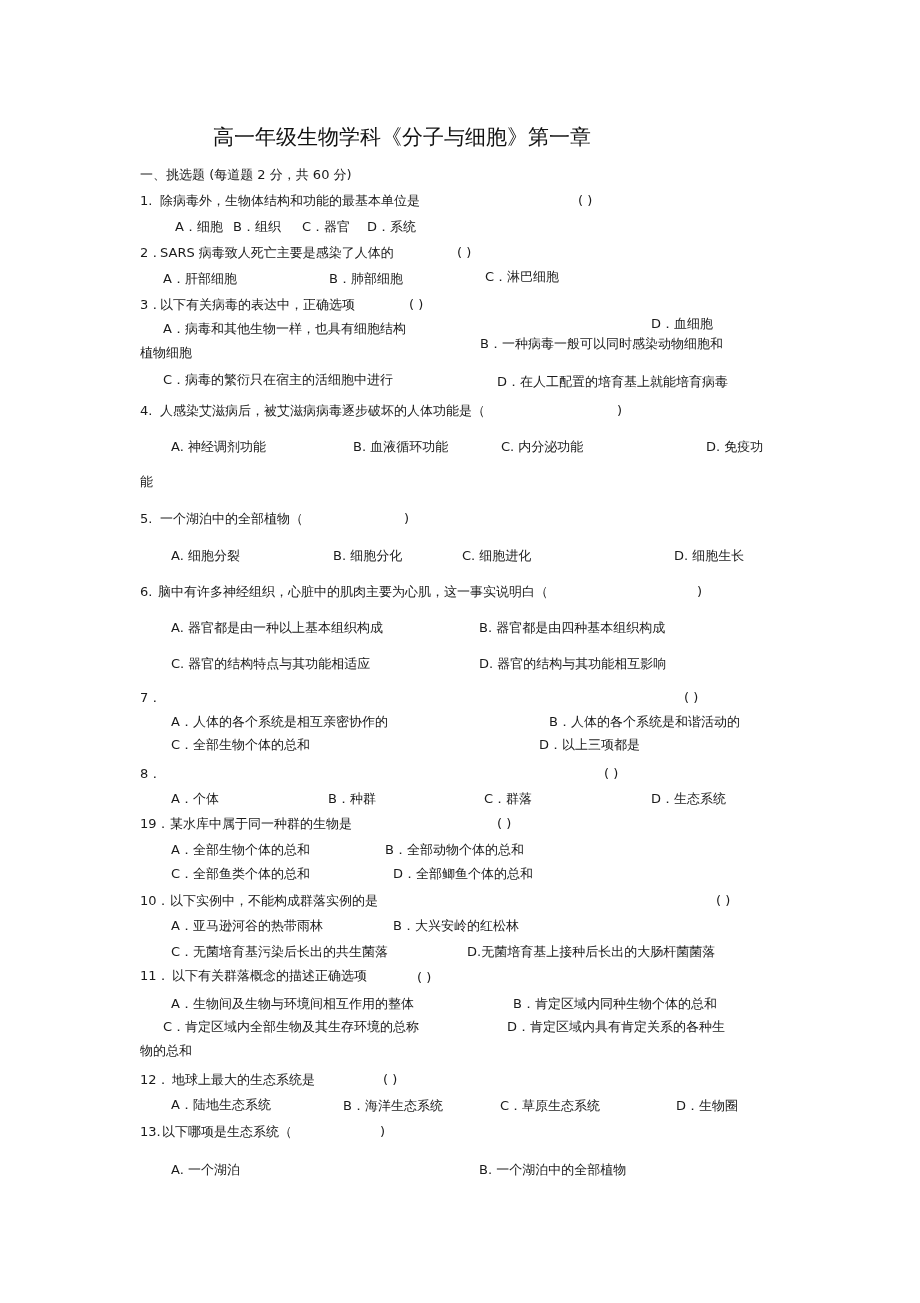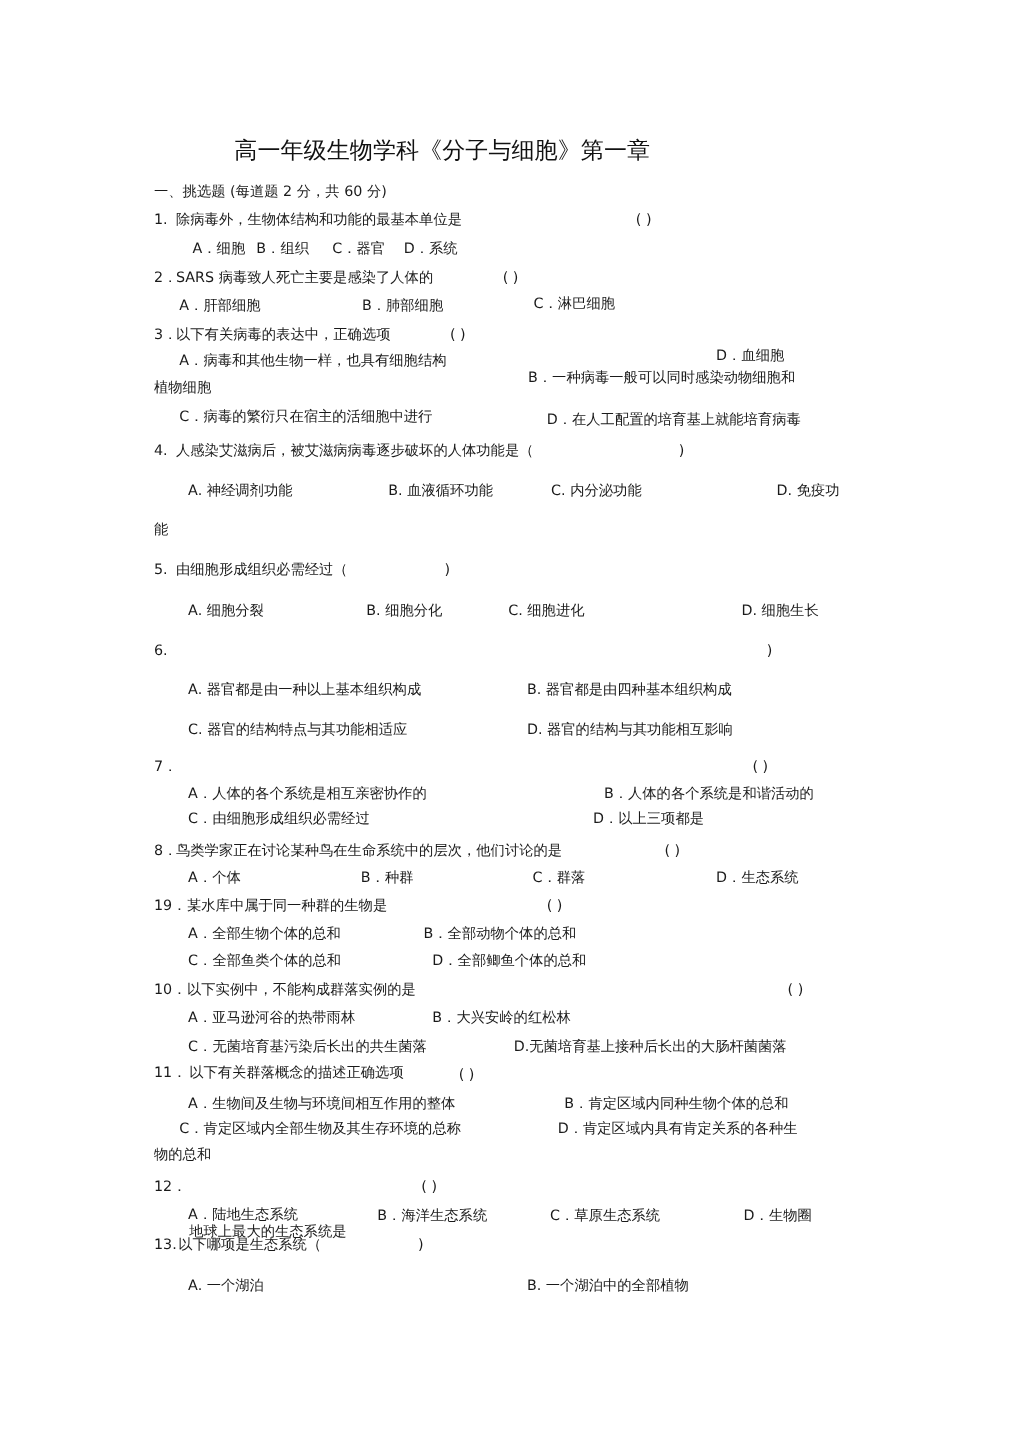--- a/index.html
+++ b/index.html
@@ -50,43 +50,43 @@
   <div class="t" style="left:140px;top:403px;">4.</div>
   <div class="t" style="left:160px;top:403px;">人感染艾滋病后，被艾滋病病毒逐步破坏的人体功能是（</div>
   <div class="paren" style="left:617px;top:403px;">)</div>
   <div class="t" style="left:171px;top:439px;">A.  神经调剂功能</div>
   <div class="t" style="left:353px;top:439px;">B.  血液循环功能</div>
   <div class="t" style="left:501px;top:439px;">C.  内分泌功能</div>
   <div class="t" style="left:706px;top:439px;">D.  免疫功</div>
   <div class="t" style="left:140px;top:474px;">能</div>
 
   <div class="t" style="left:140px;top:511px;">5.</div>
-  <div class="t" style="left:160px;top:511px;">由细胞形成组织必需经过（</div>
+  <div class="t" style="left:160px;top:511px;">一个湖泊中的全部植物（</div>
   <div class="paren" style="left:404px;top:511px;">)</div>
   <div class="t" style="left:171px;top:548px;">A.  细胞分裂</div>
   <div class="t" style="left:333px;top:548px;">B.  细胞分化</div>
   <div class="t" style="left:462px;top:548px;">C.  细胞进化</div>
   <div class="t" style="left:674px;top:548px;">D.  细胞生长</div>
 
   <div class="t" style="left:140px;top:584px;">6.</div>
+  <div class="t" style="left:158px;top:584px;">脑中有许多神经组织，心脏中的肌肉主要为心肌，这一事实说明白（</div>
   <div class="paren" style="left:697px;top:584px;">)</div>
   <div class="t" style="left:171px;top:620px;">A.  器官都是由一种以上基本组织构成</div>
   <div class="t" style="left:479px;top:620px;">B.  器官都是由四种基本组织构成</div>
   <div class="t" style="left:171px;top:656px;">C.  器官的结构特点与其功能相适应</div>
   <div class="t" style="left:479px;top:656px;">D.  器官的结构与其功能相互影响</div>
 
   <div class="t" style="left:140px;top:690px;">7．</div>
   <div class="paren" style="left:684px;top:690px;">(        )</div>
   <div class="t" style="left:171px;top:714px;">A．人体的各个系统是相互亲密协作的</div>
   <div class="t" style="left:549px;top:714px;">B．人体的各个系统是和谐活动的</div>
-  <div class="t" style="left:171px;top:737px;">C．由细胞形成组织必需经过</div>
+  <div class="t" style="left:171px;top:737px;">C．全部生物个体的总和</div>
   <div class="t" style="left:539px;top:737px;">D．以上三项都是</div>
 
   <div class="t" style="left:140px;top:766px;">8．</div>
-  <div class="t" style="left:160px;top:766px;">鸟类学家正在讨论某种鸟在生命系统中的层次，他们讨论的是</div>
   <div class="paren" style="left:604px;top:766px;">(        )</div>
   <div class="t" style="left:171px;top:791px;">A．个体</div>
   <div class="t" style="left:328px;top:791px;text-align:center;">B．种群</div>
   <div class="t" style="left:484px;top:791px;">C．群落</div>
   <div class="t" style="left:651px;top:791px;">D．生态系统</div>
 
   <div class="t" style="left:140px;top:816px;">19．</div>
   <div class="t" style="left:170px;top:816px;">某水库中属于同一种群的生物是</div>
   <div class="paren" style="left:497px;top:816px;">(        )</div>
   <div class="t" style="left:171px;top:842px;">A．全部生物个体的总和</div>
@@ -105,21 +105,21 @@
   <div class="t" style="left:140px;top:968px;">11．</div>
   <div class="t" style="left:172px;top:968px;">以下有关群落概念的描述正确选项</div>
   <div class="paren" style="left:417px;top:970px;">(        )</div>
   <div class="t" style="left:171px;top:996px;">A．生物间及生物与环境间相互作用的整体</div>
   <div class="t" style="left:513px;top:996px;">B．肯定区域内同种生物个体的总和</div>
   <div class="t" style="left:163px;top:1019px;">C．肯定区域内全部生物及其生存环境的总称</div>
   <div class="t" style="left:507px;top:1019px;">D．肯定区域内具有肯定关系的各种生</div>
   <div class="t" style="left:140px;top:1043px;">物的总和</div>
 
   <div class="t" style="left:140px;top:1072px;">12．</div>
-  <div class="t" style="left:172px;top:1072px;margin-top:41px;">地球上最大的生态系统是</div>
+  <div class="t" style="left:172px;top:1072px;">地球上最大的生态系统是</div>
   <div class="paren" style="left:383px;top:1072px;">(        )</div>
   <div class="t" style="left:171px;top:1097px;">A．陆地生态系统</div>
   <div class="t" style="left:343px;top:1098px;">B．海洋生态系统</div>
   <div class="t" style="left:500px;top:1098px;">C．草原生态系统</div>
   <div class="t" style="left:676px;top:1098px;">D．生物圈</div>
 
   <div class="t" style="left:140px;top:1124px;">13.</div>
   <div class="t" style="left:162px;top:1124px;">以下哪项是生态系统（</div>
   <div class="paren" style="left:380px;top:1124px;">)</div>
   <div class="t" style="left:171px;top:1162px;">A.  一个湖泊</div>

